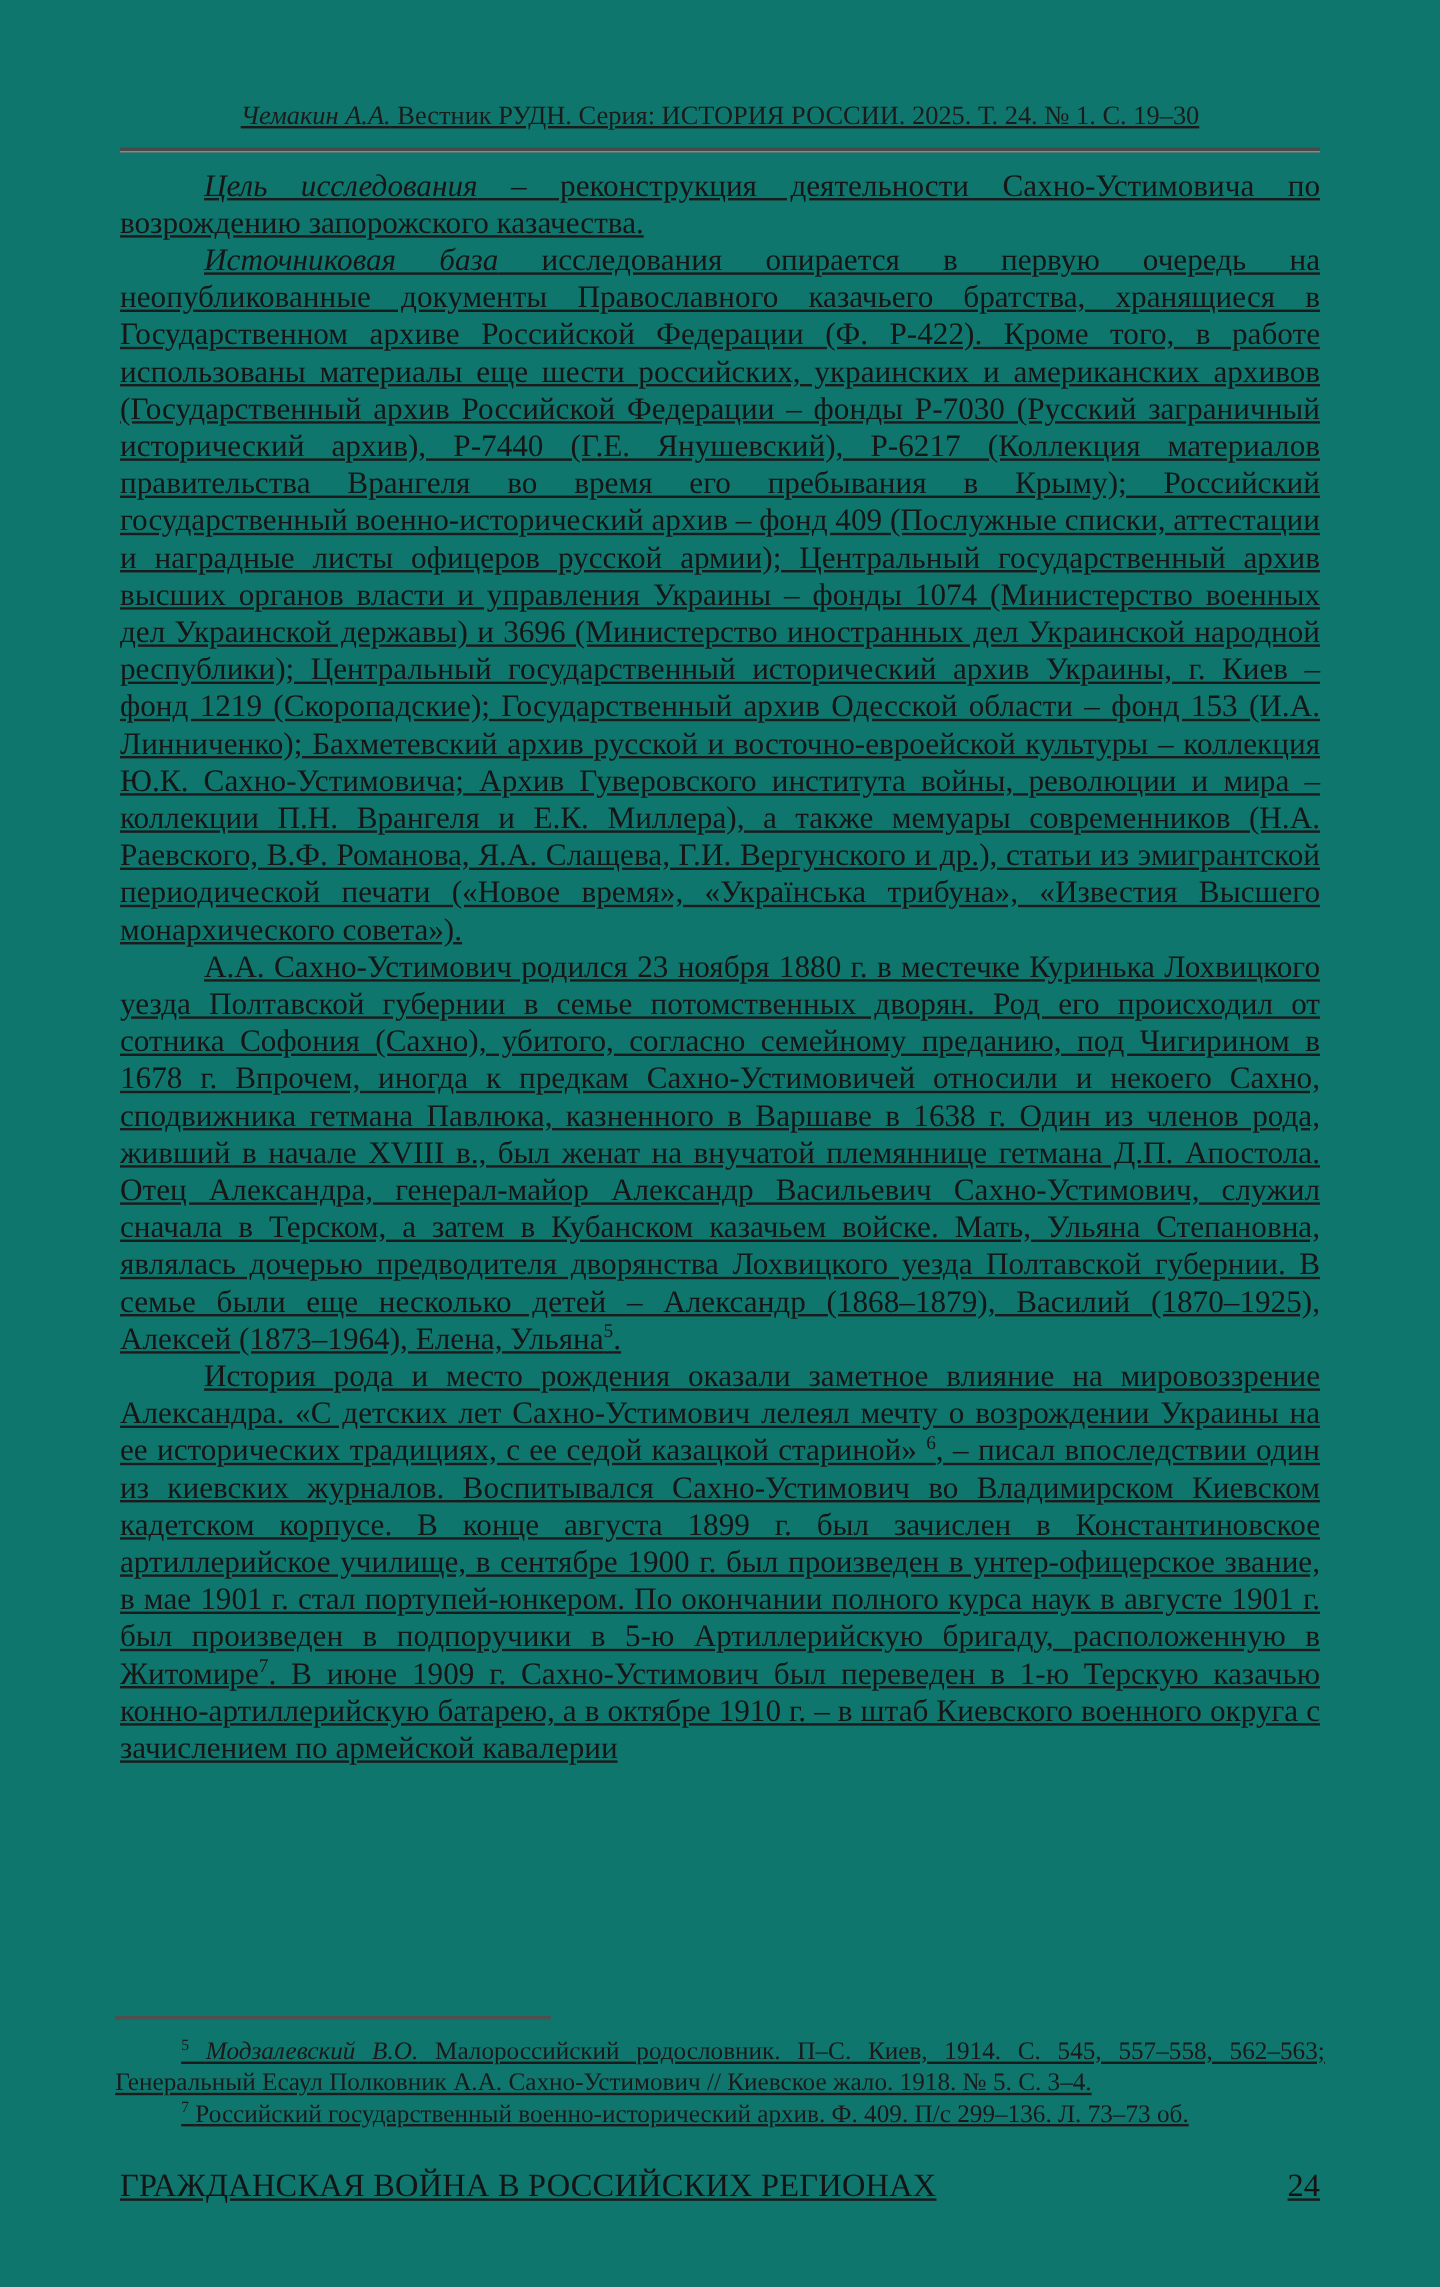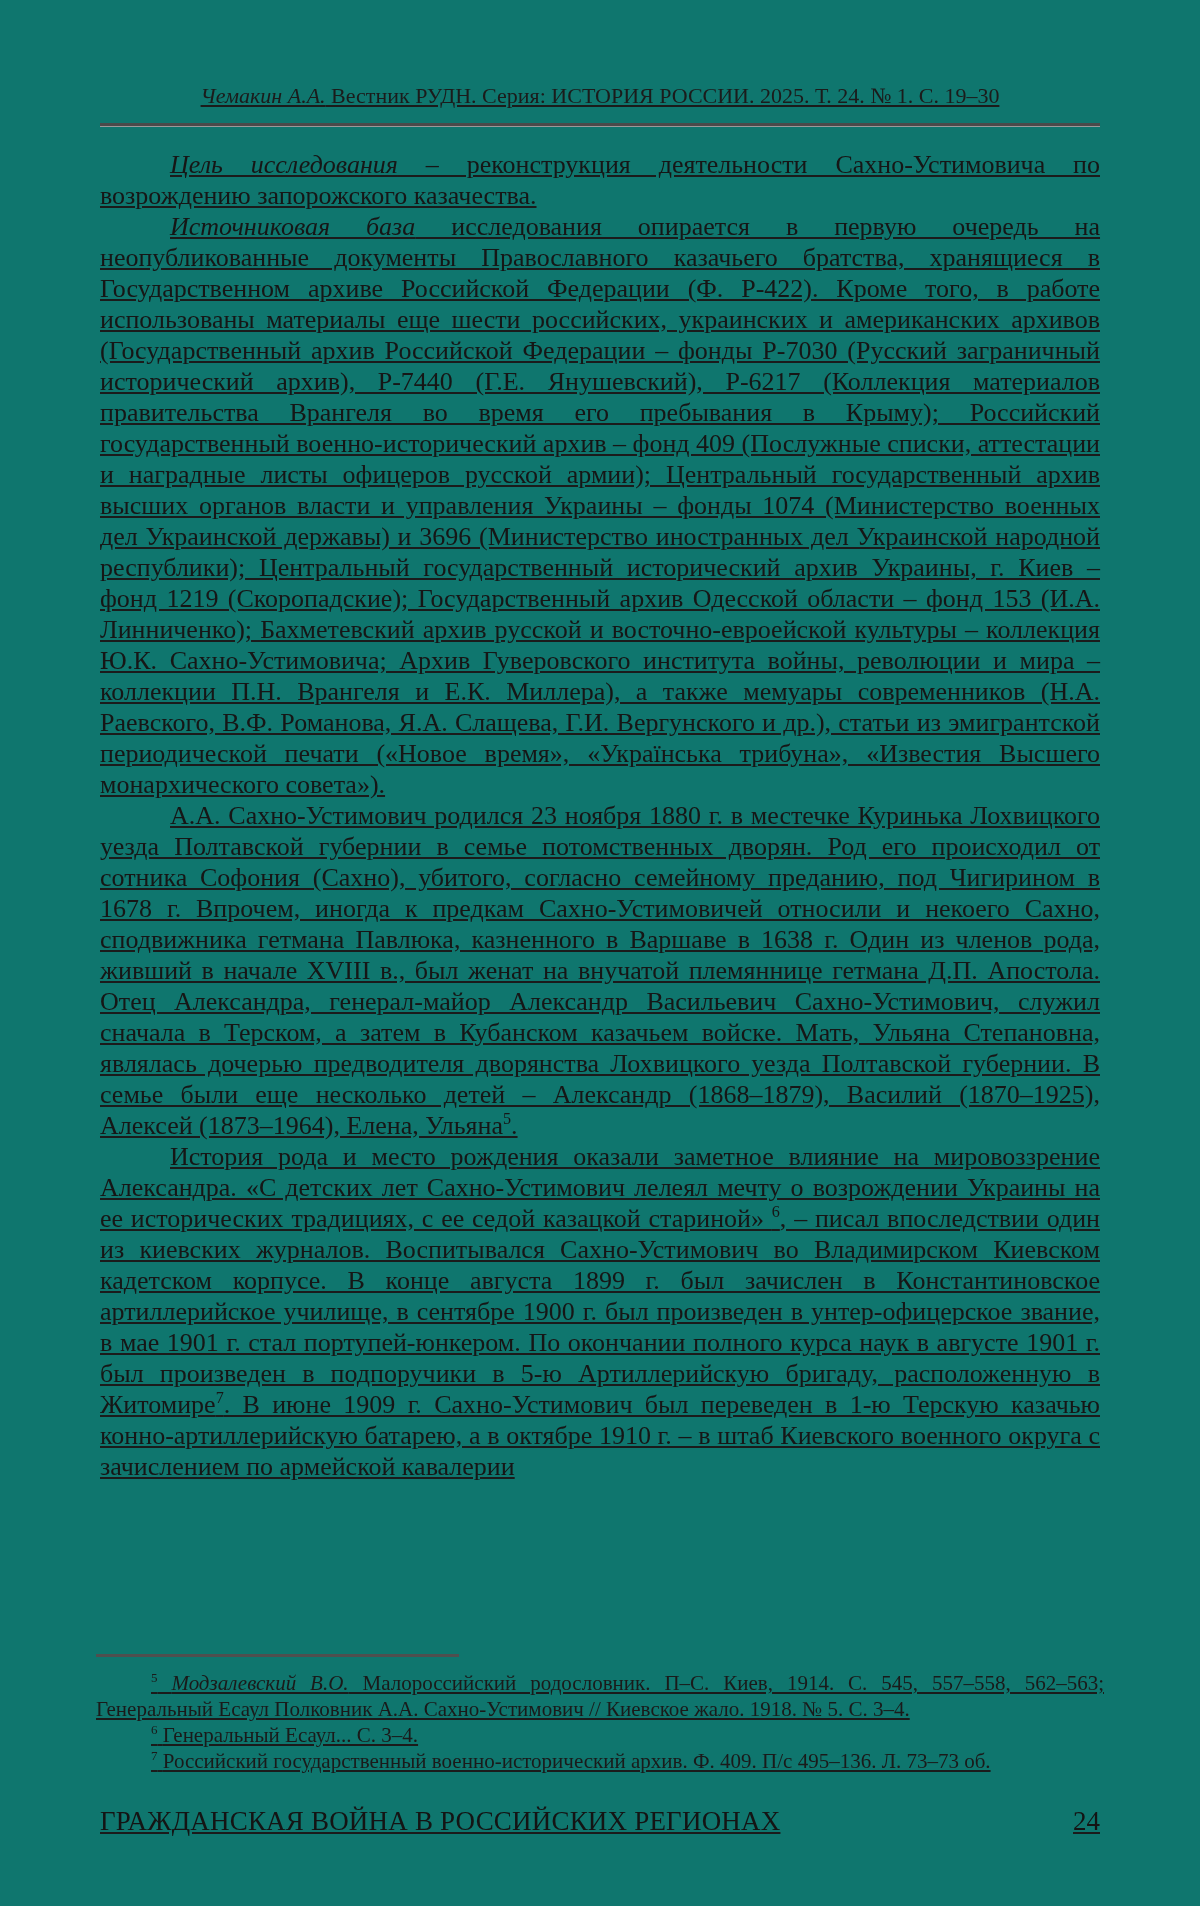--- a/index.html
+++ b/index.html
@@ -27,21 +27,21 @@
     white-space: nowrap;
   }
   .header-rule {
     height: 3px;
     background: #4a4a4a;
     border-bottom: 1px solid #9a9a9a;
     margin-top: 15px;
   }
 
   
-  .body-text { padding: 22px 100px 0 100px; flex: 0 0 auto; }
+  .body-text { padding: 12px 100px 0 100px; flex: 0 0 auto; }
   .para {
     margin: 0;
     font-size: 26px;
     line-height: 31px;
     text-align: justify;
     text-indent: 70px;
     color: #161616;
   }
   .para sup, .fn sup {
     font-size: 62%;
@@ -107,22 +107,21 @@
 
 
     <p class="para"><span>А.А. Сахно-Устимович родился 23 ноября 1880 г. в местечке Куринька Лохвицкого уезда Полтавской губернии в семье потомственных дворян. Род его происходил от сотника Софония (Сахно), убитого, согласно семейному преданию, под Чигирином в 1678 г. Впрочем, иногда к предкам Сахно-Устимовичей относили и некоего Сахно, сподвижника гетмана Павлюка, казненного в Варшаве в 1638 г. Один из членов рода, живший в начале XVIII в., был женат на внучатой племяннице гетмана Д.П. Апостола. Отец Александра, генерал-майор Александр Васильевич Сахно-Устимович, служил сначала в Терском, а затем в Кубанском казачьем войске. Мать, Ульяна Степановна, являлась дочерью предводителя дворянства Лохвицкого уезда Полтавской губернии. В семье были еще несколько детей – Александр (1868–1879), Василий (1870–1925), Алексей (1873–1964), Елена, Ульяна</span><sup>5</sup><span>.</span></p>
 
     <p class="para"><span>История рода и место рождения оказали заметное влияние на мировоззрение Александра. «С детских лет Сахно-Устимович лелеял мечту о возрождении Украины на ее исторических традициях, с ее седой казацкой стариной» </span><sup>6</sup><span>, – писал впоследствии один из киевских журналов. Воспитывался Сахно-Устимович во Владимирском Киевском кадетском корпусе. В конце августа 1899 г. был зачислен в Константиновское артиллерийское училище, в сентябре 1900 г. был произведен в унтер-офицерское звание, в мае 1901 г. стал портупей-юнкером. По окончании полного курса наук в августе 1901 г. был произведен в подпоручики в 5-ю Артиллерийскую бригаду, расположенную в Житомире</span><sup>7</sup><span>. В июне 1909 г. Сахно-Устимович был переведен в 1-ю Терскую казачью конно-артиллерийскую батарею, а в октябре 1910 г. – в штаб Киевского военного округа с зачислением по армейской кавалерии</span></p>
   </div>
 
   <div class="footnotes">
     <div class="fn-rule"></div>
     <p class="fn"><sup>5</sup> <span class="it">Модзалевский В.О.</span><span> Малороссийский родословник. П–С. Киев, 1914. С. 545, 557–558, 562–563; Генеральный Есаул Полковник А.А. Сахно-Устимович // Киевское жало. 1918. № 5. С. 3–4.</span></p>
-    <p class="fn"><sup>6</sup> <span>Генеральный Есаул... С. 3–4.</span></p>
-    <p class="fn"><sup>7</sup> <span>Российский государственный военно-исторический архив. Ф. 409. П/с 495–136. Л. 73–73 об.</span></p>
+    <p class="fn"><sup>7</sup> <span>Российский государственный военно-исторический архив. Ф. 409. П/с 299–136. Л. 73–73 об.</span></p>
   </div>
 
   <div class="footer">
     <div class="running-title">ГРАЖДАНСКАЯ ВОЙНА В РОССИЙСКИХ РЕГИОНАХ</div>
     <div>24</div>
   </div>
 
 </div>
 
 </body></html>

